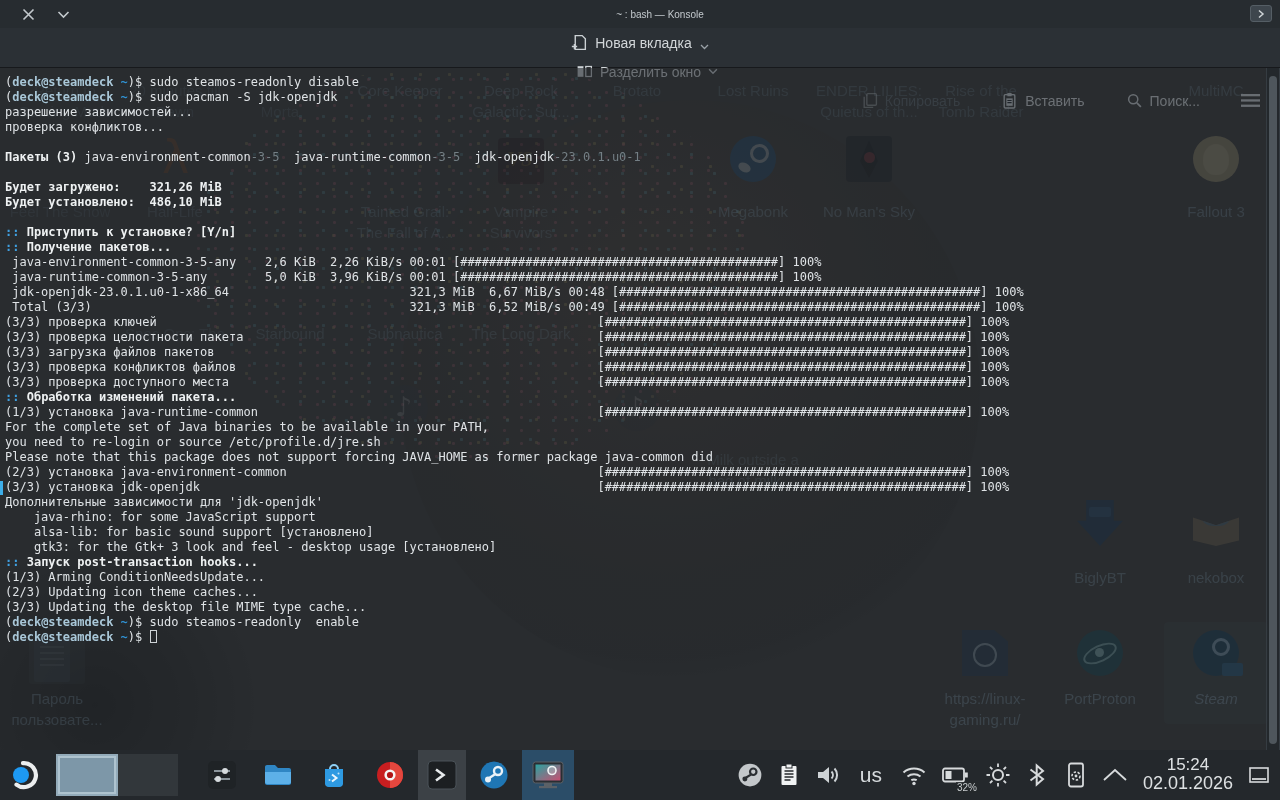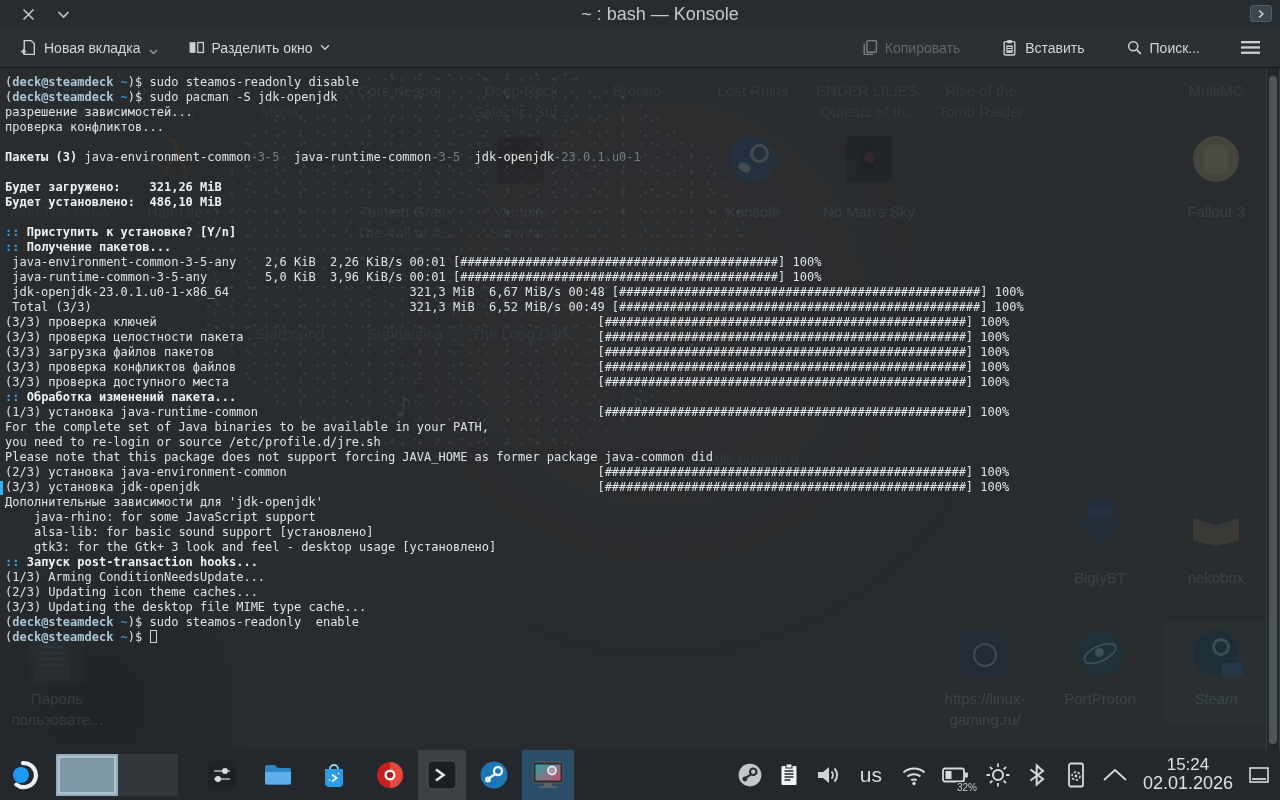--- a/index.html
+++ b/index.html
@@ -49,25 +49,25 @@
   .ic-steamdark::before{content:"";position:absolute;right:-4px;bottom:0;width:21px;height:13px;background:#2d6c96;border-radius:2px;}
   .ic-textdoc{width:36px;height:44px;background:#4a545c;border-radius:2px;}
   .ic-textdoc::after{content:"";position:absolute;left:6px;top:8px;width:24px;height:24px;background:repeating-linear-gradient(#6a747c 0 2px,transparent 2px 6px);}
   .ic-note{border-radius:50%;background:#39414a;}
   .ic-note::after{content:"\266a";position:absolute;left:13px;top:6px;font-size:27px;color:#cfd6db;font-family:"DejaVu Sans",sans-serif;}
 
   
   .kwin{position:absolute;left:0;top:0;width:1280px;height:750px;}
   .titlebar{position:absolute;left:0;top:0;width:100%;height:28px;background:#272c30;display:flex;align-items:center;}
   .tb-left{position:absolute;left:22px;top:0;height:28px;display:flex;align-items:center;gap:22px;}
-  .win-title{position:absolute;left:0;right:0;text-align:center;font-size:18px;color:#c3c9cd;padding-left:40px;}
+  .win-title{position:absolute;left:0;right:0;text-align:center;font-size:10px;color:#c3c9cd;padding-left:40px;}
   .tb-right-btn{position:absolute;right:8px;top:5px;width:22px;height:17px;background:#3e464d;border:1px solid #555e65;border-radius:3px;
     display:flex;align-items:center;justify-content:center;}
   .toolbar{position:absolute;left:0;top:28px;width:100%;height:40px;background:#2b3035;border-bottom:1px solid #17191c;
-    display:flex;align-items:center;padding:0 12px;}
+    display:flex;align-items:center;padding:0 12px;flex-direction:column;}
   .tbtn{display:flex;align-items:center;gap:7px;font-size:14px;color:#d2d6d9;padding:6px 8px;border-radius:3px;}
   .tbtn.disabled{color:#60686e;}
   .tbtn.disabled svg{opacity:.5;}
   .tool-right{margin-left:auto;display:flex;align-items:center;gap:25px;}
   .mini-chev{margin-left:1px;margin-top:8px;}
 
   
   .term-body{position:absolute;left:0;top:68px;width:1280px;height:682px;background:rgba(21,27,33,.55);}
   .term-text{position:absolute;left:0;top:0;right:14px;bottom:0;padding:7px 0 0 5px;
     font-family:"DejaVu Sans Mono","Liberation Mono",monospace;font-size:12px;line-height:15px;color:#dfe3e6;
@@ -183,21 +183,21 @@
       <div style="opacity: 0.28;">
         <div class="ic ic-vs" style="left: 498px; top: 138px;"></div>
         <div class="dlb" style="left: 459px; top: 201px;">
           <div>Vampire</div>
           <div>Survivors</div>
         </div>
       </div>
       <div style="opacity: 0.4;">
         <div class="ic ic-steamblue" style="left: 730px; top: 136px;"></div>
         <div class="dlb" style="left: 691px; top: 201px;">
-          <div>Konsole</div>
+          <div>Megabonk</div>
         </div>
       </div>
       <div style="opacity: 0.4;">
         <div class="ic ic-nms" style="left: 846px; top: 136px;"></div>
         <div class="dlb" style="left: 807px; top: 201px;">
           <div>No Man's Sky</div>
         </div>
       </div>
       <div style="opacity: 0.45;">
         <div class="ic ic-vault" style="left: 1193px; top: 136px;"></div>

